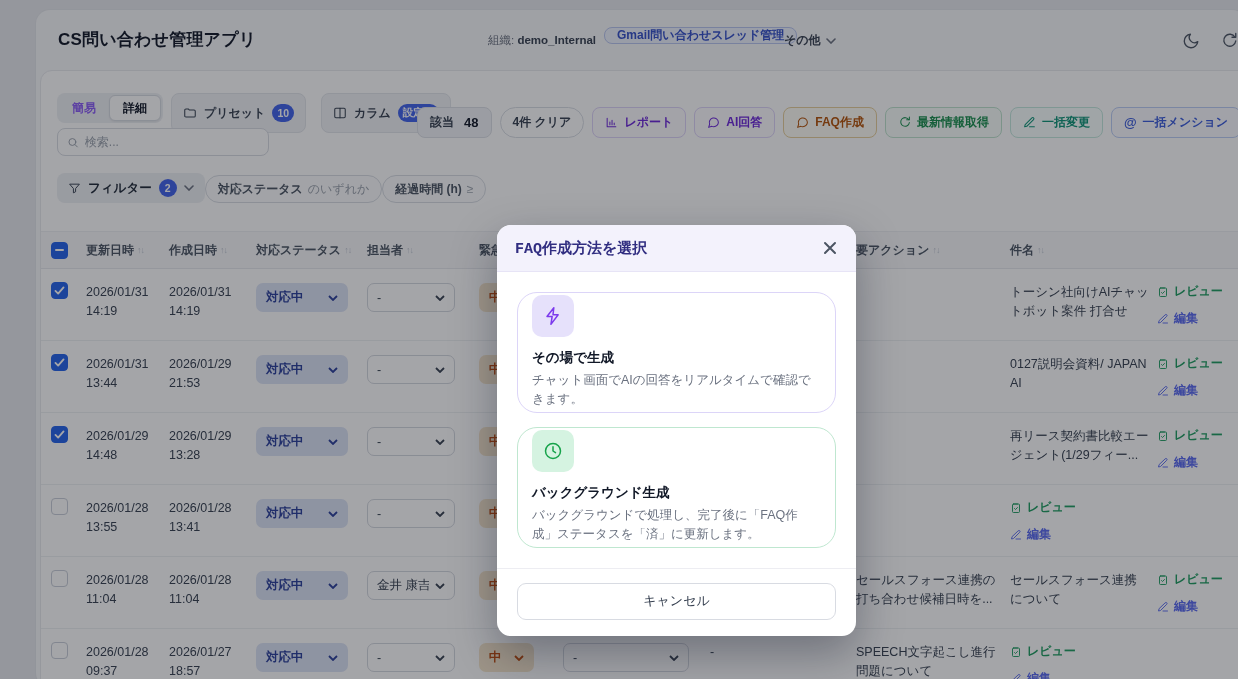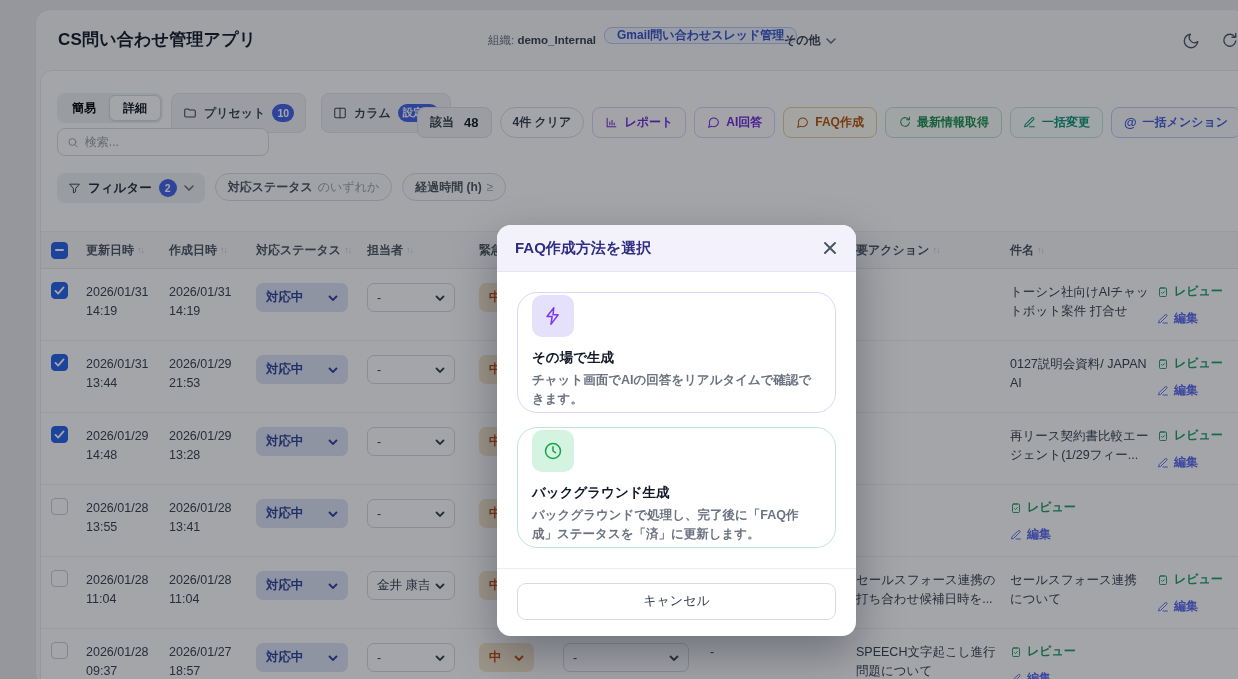--- a/index.html
+++ b/index.html
@@ -21,21 +21,21 @@
   .hicon { position:absolute; top:22px; width:18px; height:18px; color:#4b5563; cursor:pointer; }
   .hicon svg { width:18px; height:18px; stroke:currentColor; fill:none; stroke-width:1.8; stroke-linecap:round; stroke-linejoin:round; }
 
   
   .content { position:absolute; left:4px; top:60px; right:-6px; bottom:-6px; background:#fff;
              border:1px solid #e8eaee; border-radius:12px; }
 
   .seg { position:absolute; left:16px; top:22px; height:30px; background:#eef0f4; border-radius:8px;
          display:flex; align-items:center; padding:2px; }
   .seg-btn { height:26px; display:inline-flex; align-items:center; padding:0 13px; font-size:12px; font-weight:bold;
-             color:#000000; border-radius:6px; cursor:pointer; }
+             color:#8b5cf6; border-radius:6px; cursor:pointer; }
   .seg-btn.active { background:#fff; color:#111827; border:1px solid #d7dbe2; box-shadow:0 1px 2px rgba(0,0,0,.06); }
 
   .tool-btn { position:absolute; top:22px; height:40px; display:inline-flex; align-items:center; gap:7px;
               background:#f1f3f6; border:1px solid #e2e5ea; border-radius:8px; padding:0 11px;
               font-size:12px; font-weight:bold; color:#374151; cursor:pointer; }
   .tool-btn svg { width:14px; height:14px; stroke:currentColor; fill:none; stroke-width:1.8; stroke-linecap:round; stroke-linejoin:round; }
   .badge-round { min-width:18px; height:18px; border-radius:9px; background:#4263eb; color:#fff;
                  font-size:10.5px; font-weight:bold; display:inline-flex; align-items:center; justify-content:center; padding:0 5px; }
 
   .search { position:absolute; left:16px; top:57px; width:212px; height:28px; border:1px solid #d9dce3;
@@ -52,21 +52,21 @@
   .b-hit { background:#f1f3f7; border-color:#dcdfe6; color:#374151; cursor:default; }
   .b-hit b { font-size:13px; color:#111827; margin-left:4px; }
   .b-clear { border-radius:16px; color:#374151; }
   .b-report, .b-ai { color:#6d28d9; border-color:#ded3f8; background:#fdfcff; }
   .b-faq { color:#b45309; border-color:#e7cf9b; background:#fffdf6; }
   .b-refresh { color:#1a8f4e; border-color:#bfe3cd; background:#f8fefb; }
   .b-bulkedit { color:#0d9477; border-color:#c4e8de; background:#f8fffd; }
   .b-mention { color:#3b5bdb; border-color:#bccdf5; background:#fafbff; }
   .at { font-size:13px; font-weight:bold; }
 
-  .filterbar { position:absolute; left:16px; top:102px; display:flex; gap:10px; align-items:flex-start; }
+  .filterbar { position:absolute; left:16px; top:102px; display:flex; gap:0; align-items:flex-end; }
   .f-btn { height:30px; display:inline-flex; align-items:center; gap:7px; background:#eef0f4; border-radius:8px;
            padding:0 11px; font-size:12.5px; font-weight:bold; color:#1f2937; cursor:pointer; }
   .f-btn svg.fun { width:13px; height:13px; stroke:#374151; fill:none; stroke-width:1.8; stroke-linejoin:round; }
   .chip { height:28px; display:inline-flex; align-items:center; gap:5px; border:1px solid #d8dce3; border-radius:15px;
           padding:0 12px; font-size:12px; background:#fcfcfd; cursor:pointer; }
   .chip .cname { font-weight:bold; color:#4b5563; }
   .chip .ccond { color:#9aa1ac; }
 
   
   .table { position:absolute; left:0; top:160px; right:0; bottom:0; overflow:hidden; }
@@ -95,33 +95,33 @@
   .lnk svg { width:12px; height:12px; stroke:currentColor; fill:none; stroke-width:1.9; stroke-linecap:round; stroke-linejoin:round; }
   .lnk.rev { color:#1f9d61; }
   .lnk.edit { color:#5b6bf0; }
 
   
   .overlay { position:absolute; inset:0; background:rgba(15,18,25,.38); z-index:40; }
   .modal { position:absolute; left:497px; top:225px; width:359px; z-index:50; background:#fff; border-radius:14px;
            overflow:hidden; box-shadow:0 18px 45px rgba(15,20,40,.35); }
   .m-head { height:47px; background:#f3f2fc; border-bottom:1px solid #e7e4f6; display:flex; align-items:center;
             justify-content:space-between; padding:0 18px; }
-  .m-title { font-size:15px; font-weight:bold; color:#312e81; }
+  .m-title { font-size:15px; font-weight:bold; color:#312e81;font-family:Liberation Mono, monospace; }
   .m-close { width:16px; height:16px; color:#4b5563; cursor:pointer; }
   .m-close svg { width:16px; height:16px; stroke:currentColor; stroke-width:2; stroke-linecap:round; }
   .m-body { padding:20px; display:flex; flex-direction:column; gap:14px; }
   .opt { display:flex; gap:12px; padding:2px 14px; border-radius:20px; border:1px solid; background:#fff; cursor:pointer;flex-direction:column; }
   .opt1 { border-color:#dcd5f8; }
   .opt2 { border-color:#bfe7d0; }
   .opt-icon { width:42px; height:42px; border-radius:10px; flex:none; display:flex; align-items:center; justify-content:center; }
   .opt1 .opt-icon { background:#e6e1fb; color:#7c3aed; }
   .opt2 .opt-icon { background:#d5f3e1; color:#16a34a; }
   .opt-icon svg { width:20px; height:20px; stroke:currentColor; fill:none; stroke-width:1.8; stroke-linecap:round; stroke-linejoin:round; }
   .opt-title { font-size:13.5px; font-weight:bold; color:#111827; margin-bottom:4px; }
-  .opt-desc { font-size:12.5px; color:#6b7280; line-height:1.55;font-weight:bold; }
+  .opt-desc { font-size:12.5px; color:#6b7280; line-height:1.55; }
   .m-foot { border-top:1px solid #ededf2; padding:14px 20px 16px; }
   .m-cancel { width:100%; height:37px; border:1px solid #d8dbe2; border-radius:9px; background:#fff; font-size:13px;
               color:#374151; font-family:inherit; cursor:pointer; }
 </style>
 </head>
 <body>
 
 <div class="app">
   <div class="app-header">
     <div class="app-title">CS問い合わせ管理アプリ</div>

